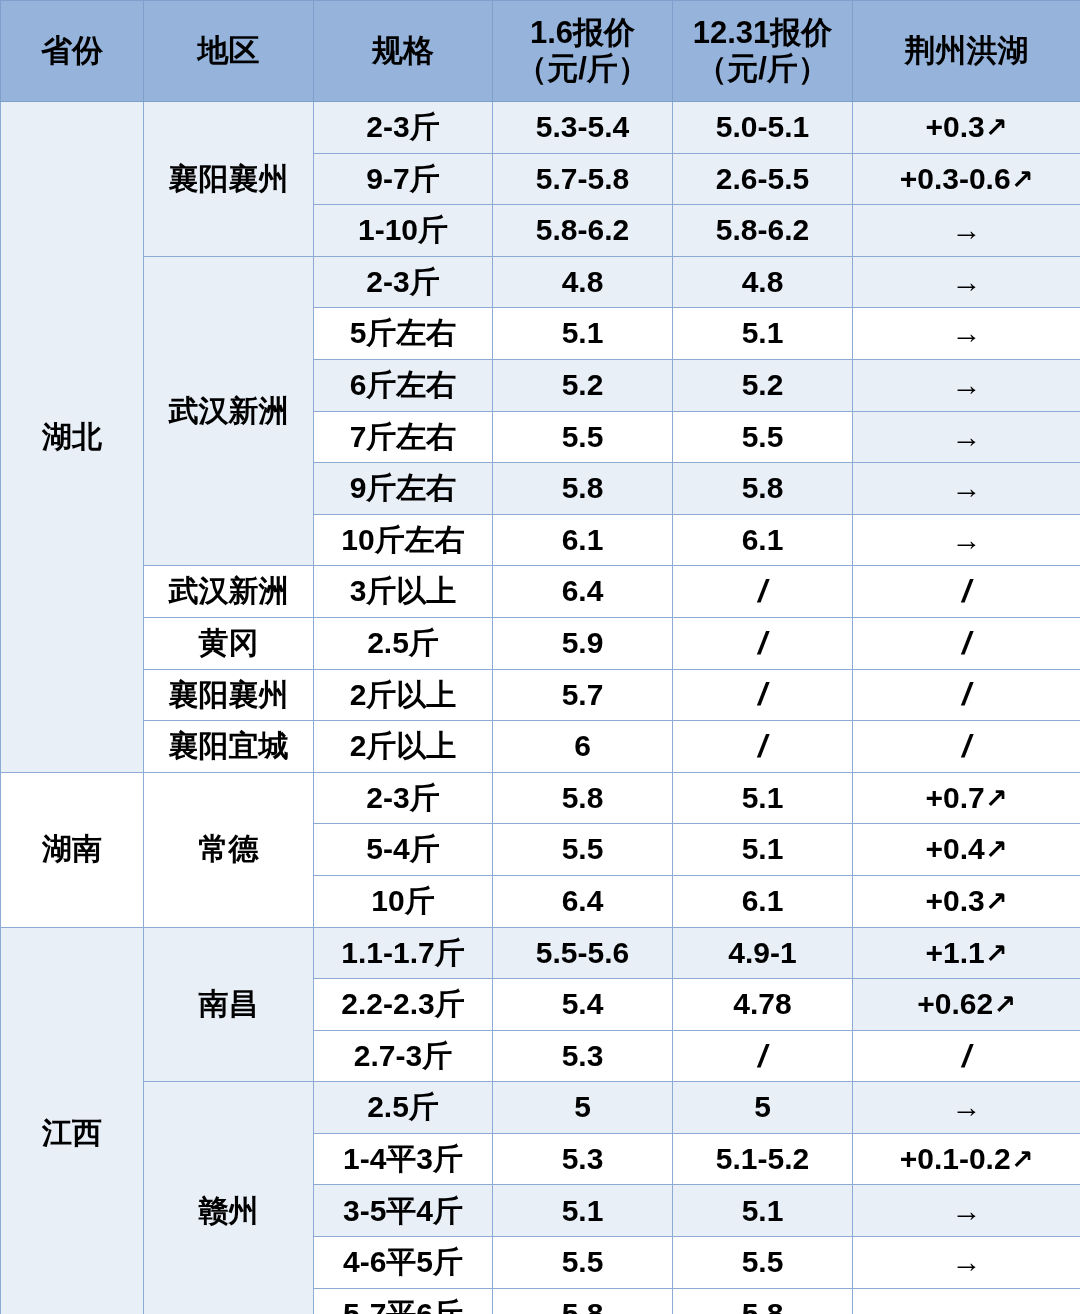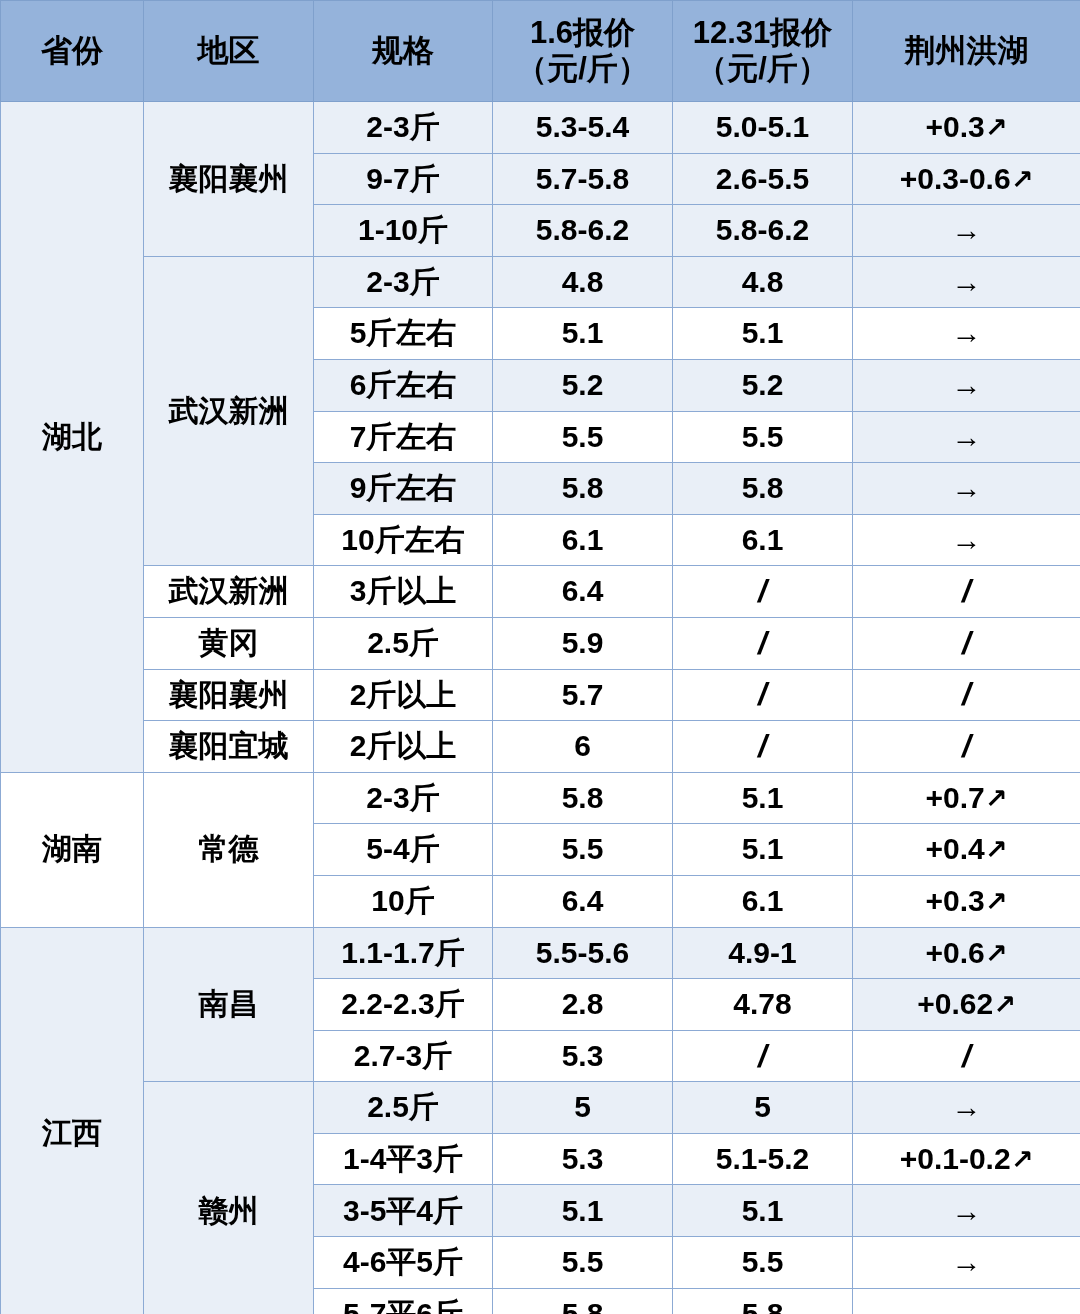--- a/index.html
+++ b/index.html
@@ -223,25 +223,25 @@
         <td class="shade-white">6.4</td>
         <td class="shade-white">6.1</td>
         <td class="shade-white"><span>+0.3</span><span class="arrow arrow-up">↗</span></td>
       </tr>
       <tr class="prov-start">
         <td class="prov-cell shade-blue" rowspan="8">江西</td>
         <td class="reg-cell shade-blue" rowspan="3">南昌</td>
         <td class="shade-blue">1.1-1.7斤</td>
         <td class="shade-blue">5.5-5.6</td>
         <td class="shade-blue">4.9-1</td>
-        <td class="shade-blue"><span>+0.6</span><span class="arrow arrow-up">↗</span></td>
+        <td class="shade-blue"><span>+1.1</span><span class="arrow arrow-up">↗</span></td>
       </tr>
       <tr>
         <td class="shade-white">2.2-2.3斤</td>
-        <td class="shade-white">2.8</td>
+        <td class="shade-white">5.4</td>
         <td class="shade-white">4.78</td>
         <td class="shade-blue"><span>+0.62</span><span class="arrow arrow-up">↗</span></td>
       </tr>
       <tr>
         <td class="shade-white">2.7-3斤</td>
         <td class="shade-white">5.3</td>
         <td class="shade-white"><span class="slash">/</span></td>
         <td class="shade-white"><span class="slash">/</span></td>
       </tr>
       <tr>

